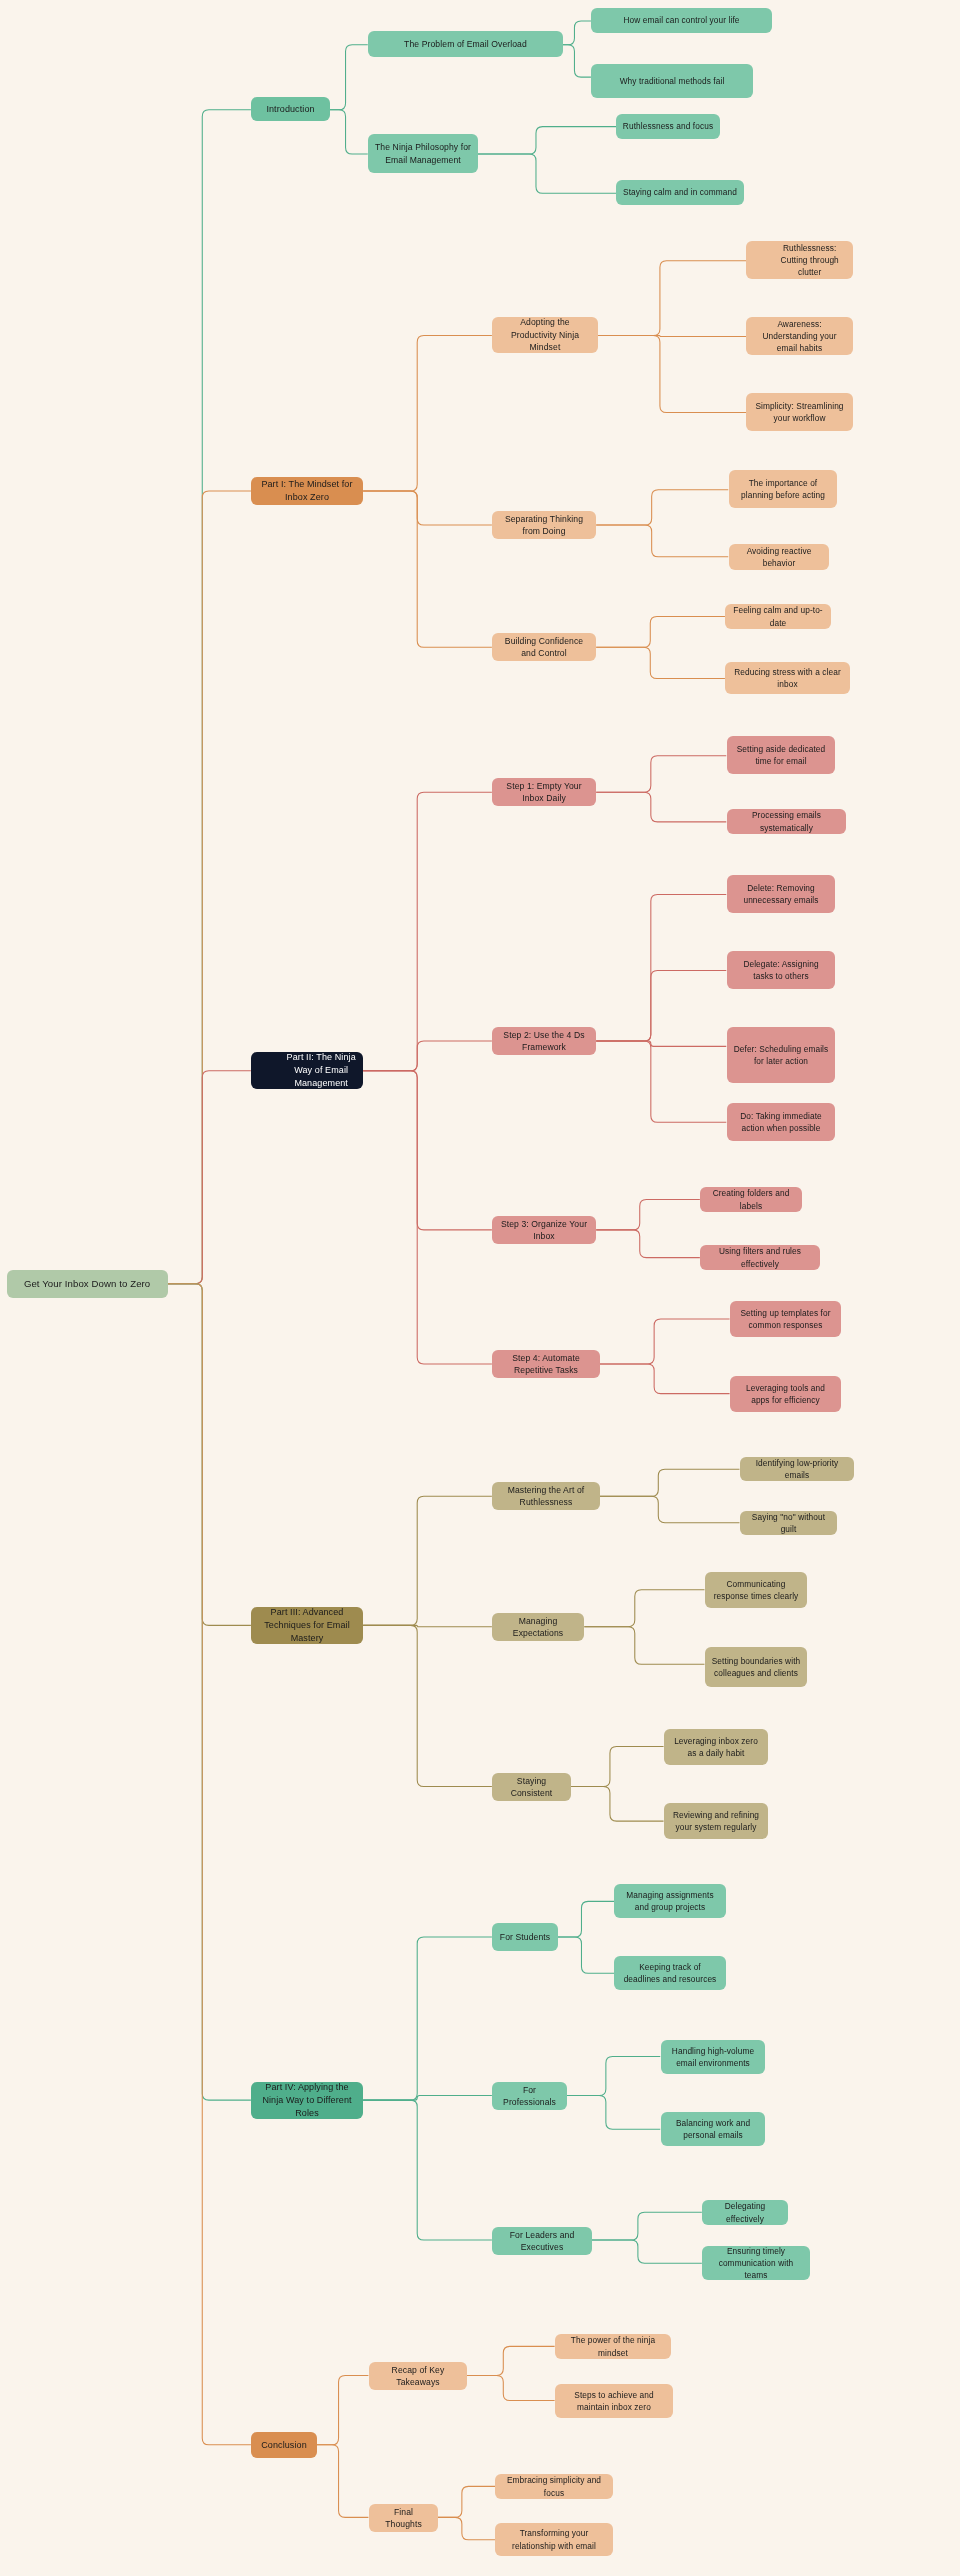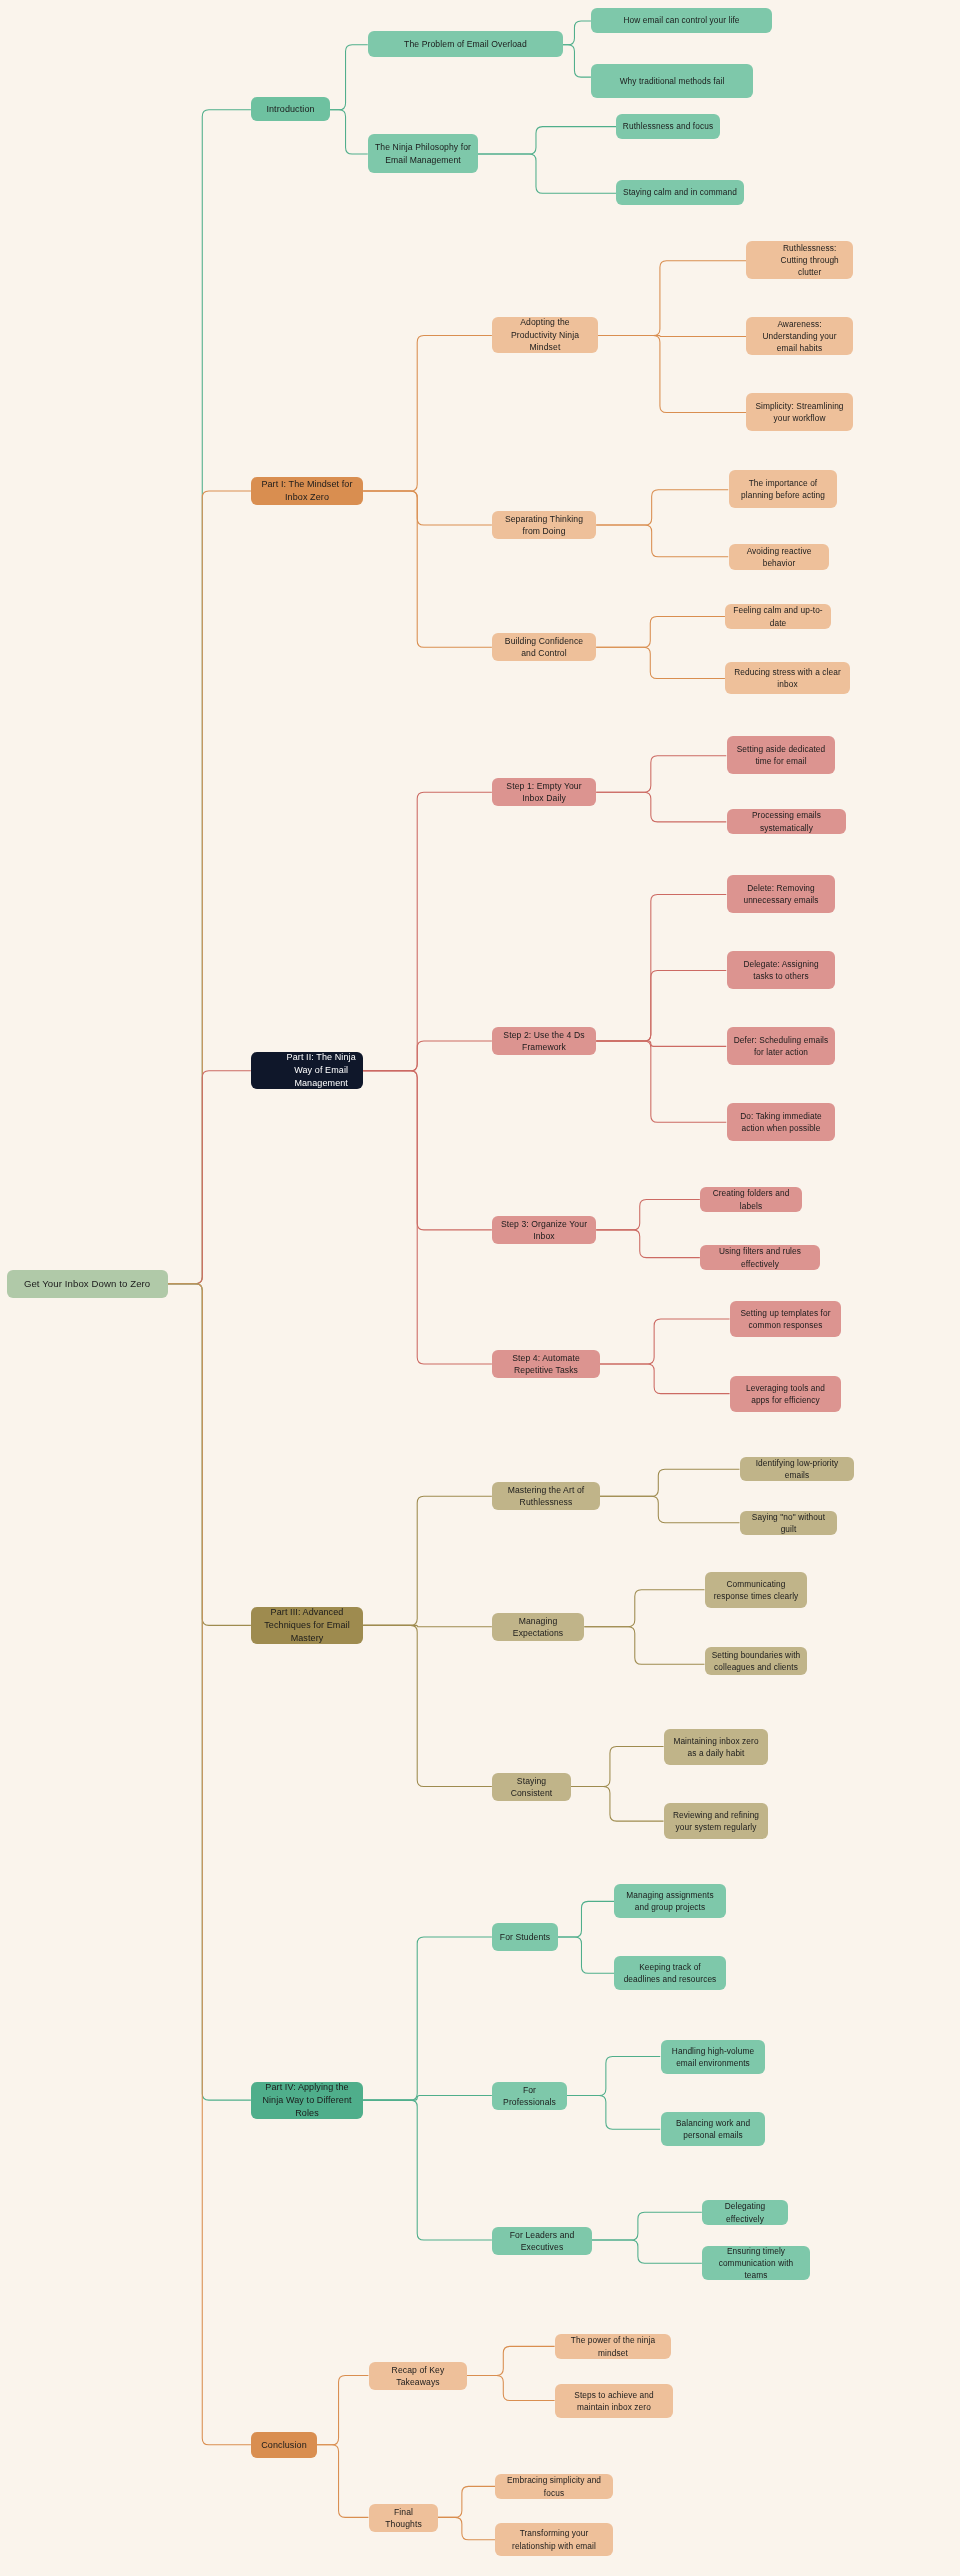--- a/index.html
+++ b/index.html
@@ -192,21 +192,21 @@
       </div>
       <div class="node l2" style="left: 492px; top: 1027px; width: 104px; height: 28px; background: rgb(220, 148, 144);">
         <span>Step 2: Use the 4 Ds Framework</span>
       </div>
       <div class="node l3" style="left: 727px; top: 875px; width: 108px; height: 38px; background: rgb(220, 148, 144);">
         <span>Delete: Removing unnecessary emails</span>
       </div>
       <div class="node l3" style="left: 727px; top: 951px; width: 108px; height: 38px; background: rgb(220, 148, 144);">
         <span>Delegate: Assigning tasks to others</span>
       </div>
-      <div class="node l3" style="left: 727px; top: 1027px; width: 108px; height: 38px; background: rgb(220, 148, 144);">
+      <div class="node l3" style="left: 727px; top: 1027px; width: 108px; height: 56px; background: rgb(220, 148, 144);">
         <span>Defer: Scheduling emails for later action</span>
       </div>
       <div class="node l3" style="left: 727px; top: 1103px; width: 108px; height: 38px; background: rgb(220, 148, 144);">
         <span>Do: Taking immediate action when possible</span>
       </div>
       <div class="node l2" style="left: 492px; top: 1216px; width: 104px; height: 28px; background: rgb(220, 148, 144);">
         <span>Step 3: Organize Your Inbox</span>
       </div>
       <div class="node l3" style="left: 700px; top: 1187px; width: 102px; height: 25px; background: rgb(220, 148, 144);">
         <span>Creating folders and labels</span>
@@ -234,28 +234,28 @@
       </div>
       <div class="node l3" style="left: 740px; top: 1511px; width: 97px; height: 24.4px; background: rgb(192, 180, 137);">
         <span>Saying "no" without guilt</span>
       </div>
       <div class="node l2" style="left: 492px; top: 1613px; width: 92px; height: 28px; background: rgb(192, 180, 137);">
         <span>Managing Expectations</span>
       </div>
       <div class="node l3" style="left: 705px; top: 1572px; width: 102px; height: 36px; background: rgb(192, 180, 137);">
         <span>Communicating response times clearly</span>
       </div>
-      <div class="node l3" style="left: 705px; top: 1647px; width: 102px; height: 28px; background: rgb(192, 180, 137);">
+      <div class="node l3" style="left: 705px; top: 1647px; width: 102px; height: 40px; background: rgb(192, 180, 137);">
         <span>Setting boundaries with colleagues and clients</span>
       </div>
       <div class="node l2" style="left: 492px; top: 1773px; width: 79px; height: 28px; background: rgb(192, 180, 137);">
         <span>Staying Consistent</span>
       </div>
       <div class="node l3" style="left: 664px; top: 1729px; width: 104px; height: 36px; background: rgb(192, 180, 137);">
-        <span>Maintaining inbox zero as a daily habit</span>
+        <span>Leveraging inbox zero as a daily habit</span>
       </div>
       <div class="node l3" style="left: 664px; top: 1803px; width: 104px; height: 36px; background: rgb(192, 180, 137);">
         <span>Reviewing and refining your system regularly</span>
       </div>
       <div class="node l1" style="left: 251px; top: 2082px; width: 112px; height: 37px; background: rgb(79, 174, 139);">
         <span>Part IV: Applying the Ninja Way to Different Roles</span>
       </div>
       <div class="node l2" style="left: 492px; top: 1923px; width: 66px; height: 28px; background: rgb(126, 200, 170);">
         <span>For Students</span>
       </div>

